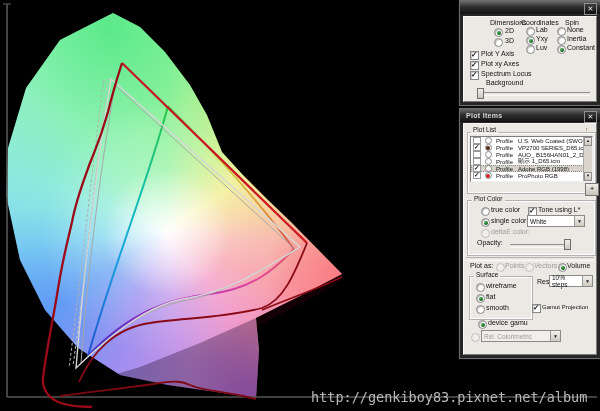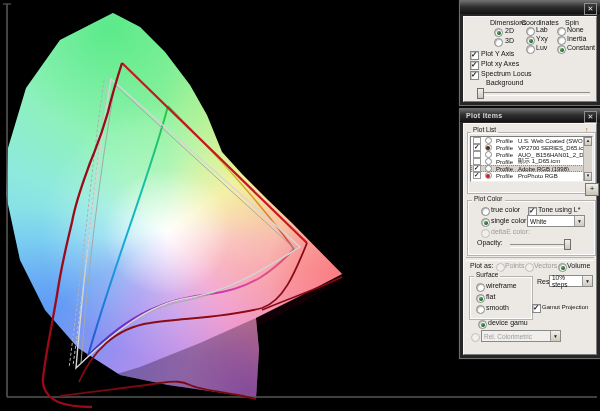--- a/index.html
+++ b/index.html
@@ -291,13 +291,14 @@
       <div class="lbl" style="left:24px;top:195px;">device gamu</div>
 
       <div class="rd dis" style="left:7px;top:209px;"></div>
       <div class="combo dis" style="left:17px;top:206px;width:80px;height:12px;">
         <span>Rel. Colorimetric</span>
         <span class="cbtn">▼</span>
       </div>
     </div>
   </div>
 
+  <div id="watermark">http://genkiboy83.pixnet.net/album</div>
 </div>
 
 </body></html>

